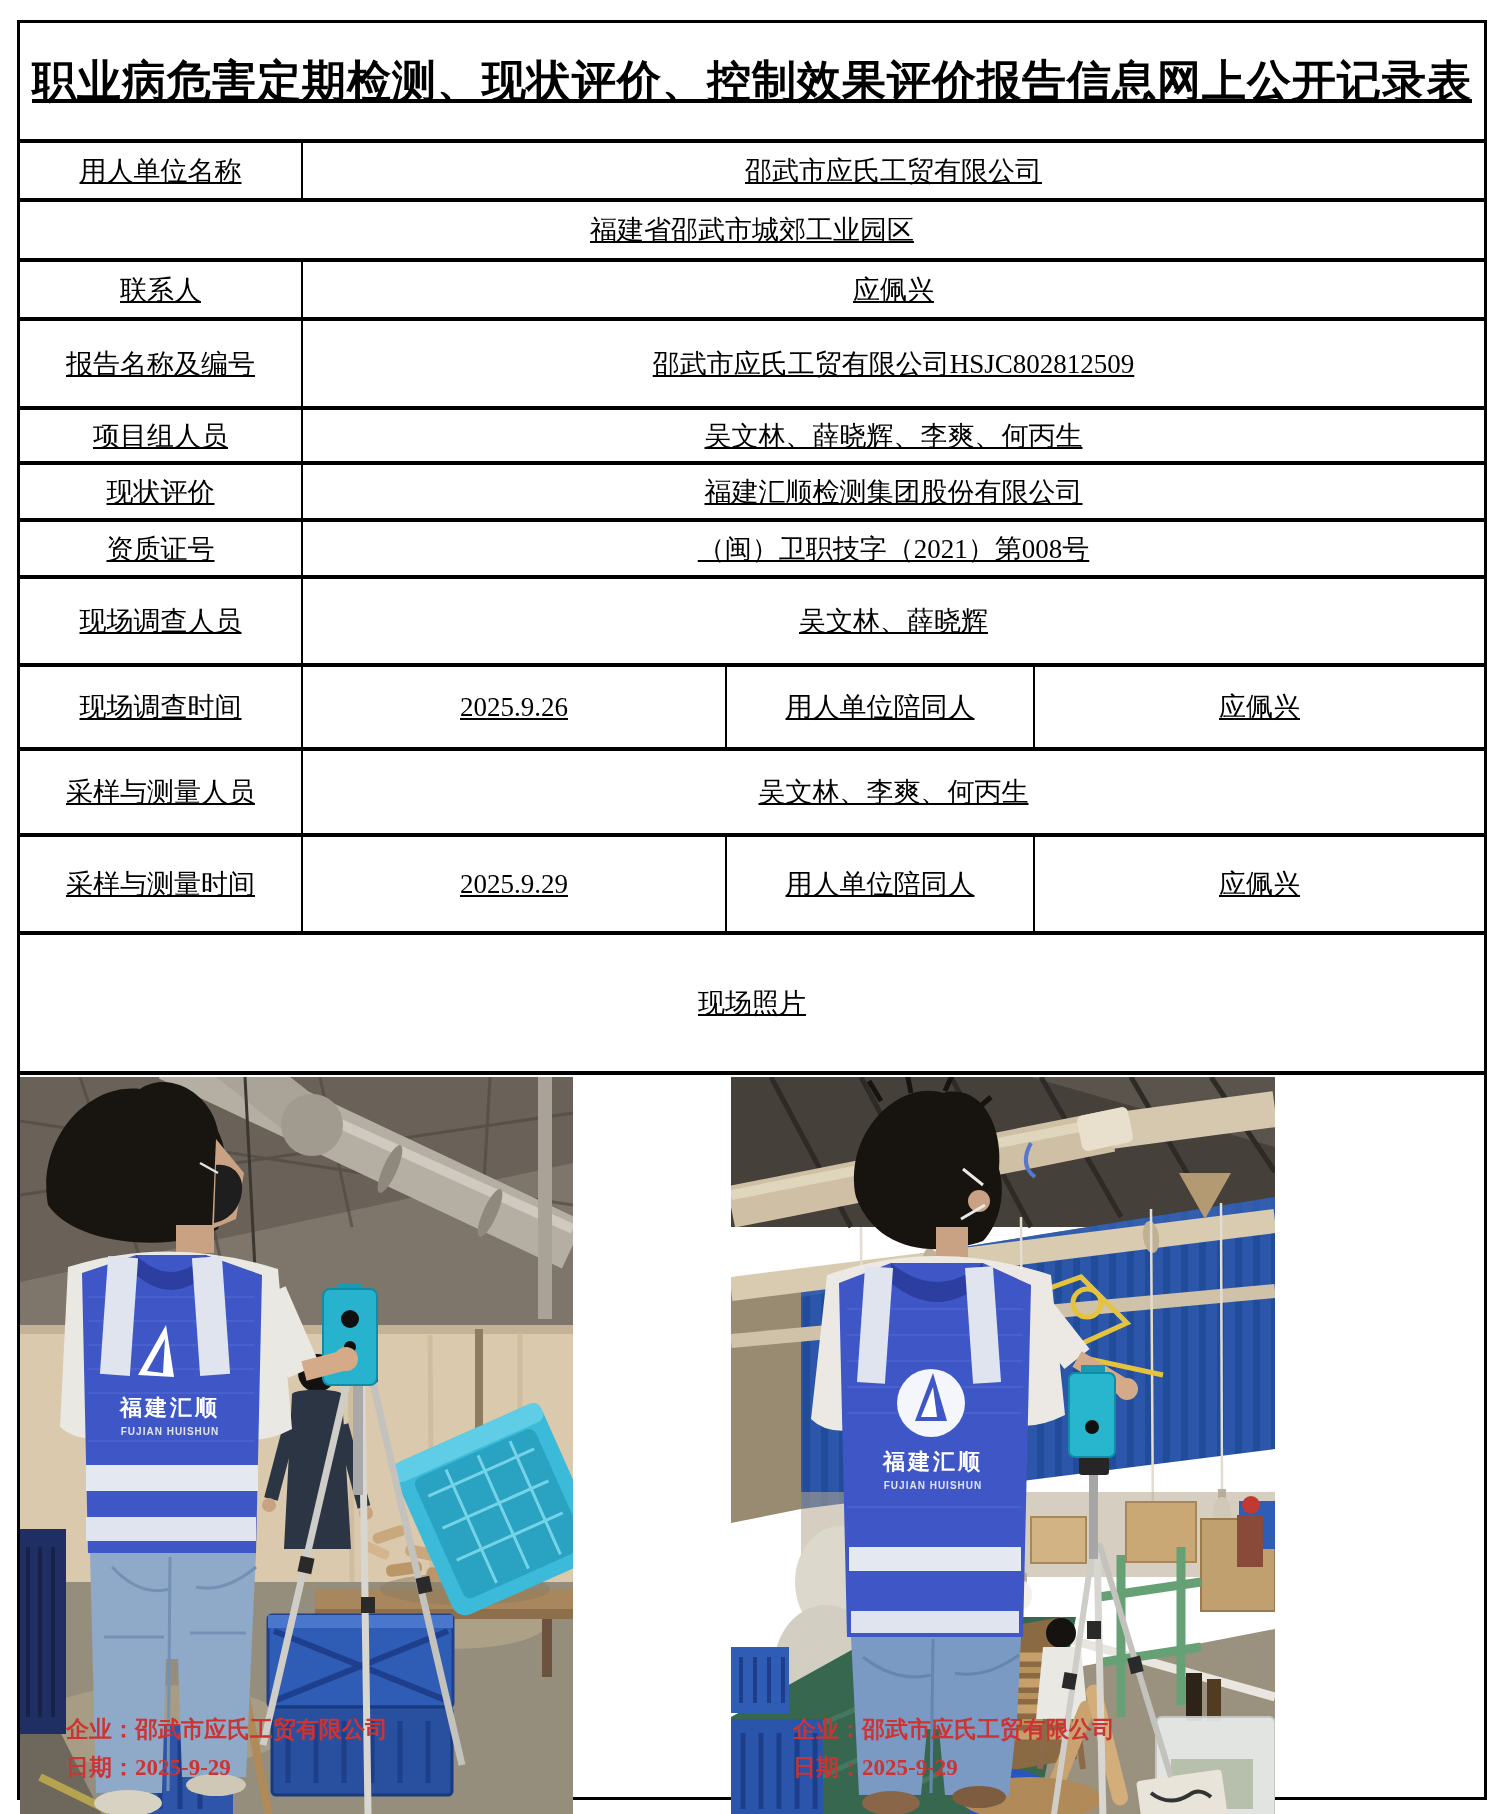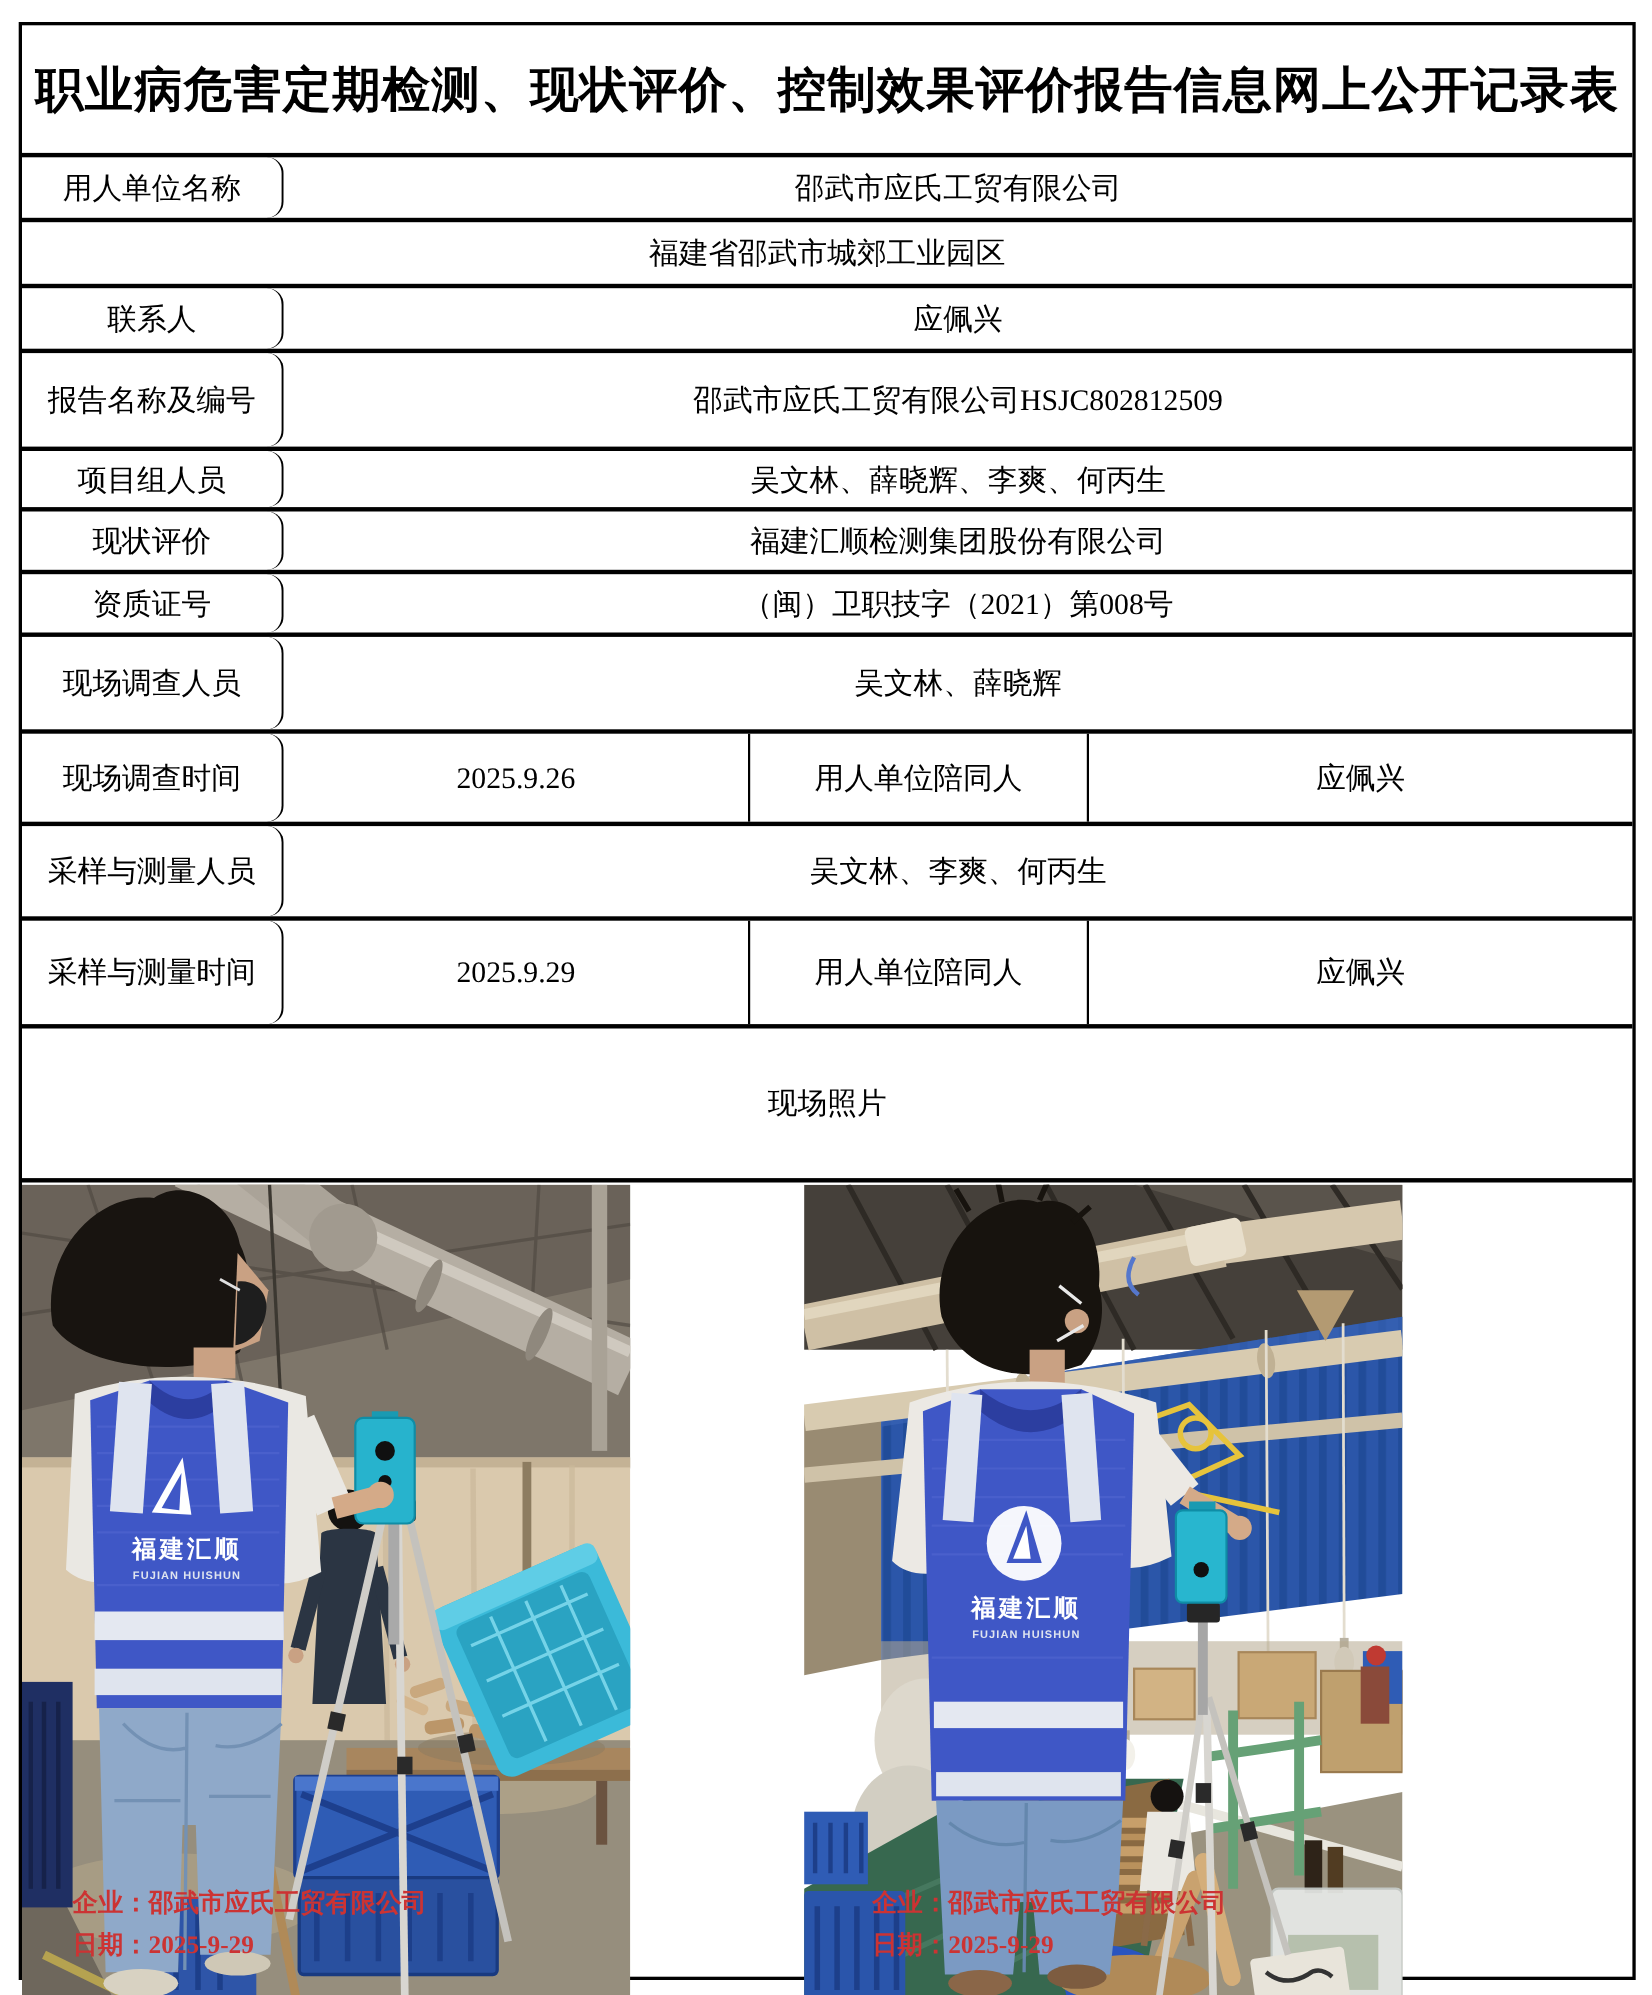--- a/index.html
+++ b/index.html
@@ -1,23 +1,23 @@
 <!DOCTYPE html>
 <html><head>
 <meta charset="utf-8">
 <style>
   html,body{margin:0;padding:0;background:#ffffff;}
   .page{position:relative;width:1502px;height:1814px;background:#fff;
         font-family:"Liberation Serif","DejaVu Serif",serif;color:#000;}
   .doc-table{position:absolute;left:17px;top:20px;width:1470px;height:1780px;
-        border:3px solid #000;box-sizing:border-box;background:#fff;}
+        border:3px solid #000;box-sizing:border-box;background:#fff;text-decoration:underline;}
   .row{display:flex;border-bottom:4px solid #000;box-sizing:border-box;}
   .cell{display:flex;align-items:center;justify-content:center;text-align:center;
         font-size:27px;box-sizing:border-box;overflow:hidden;}
-  .lbl{width:238px;flex:none;border-right:2px solid #000;border-radius:15px;}
+  .lbl{width:283px;flex:none;border-right:2px solid #000;}
   .val{flex:1;}
   .c2{width:424px;flex:none;border-right:2px solid #000;}
   .c3{width:308px;flex:none;border-right:2px solid #000;}
   .c4{flex:1;}
   .title-row{height:120px;}
   .title-cell{flex:1;font-size:44px;font-weight:bold;letter-spacing:1px;
         font-family:"Liberation Serif","DejaVu Serif",serif;}
   .photo-row{height:748px;border-bottom:none;position:relative;display:block;border-radius:27px;}
   .photo{position:absolute;top:2px;display:block;}
   #photo-left{left:0;}

